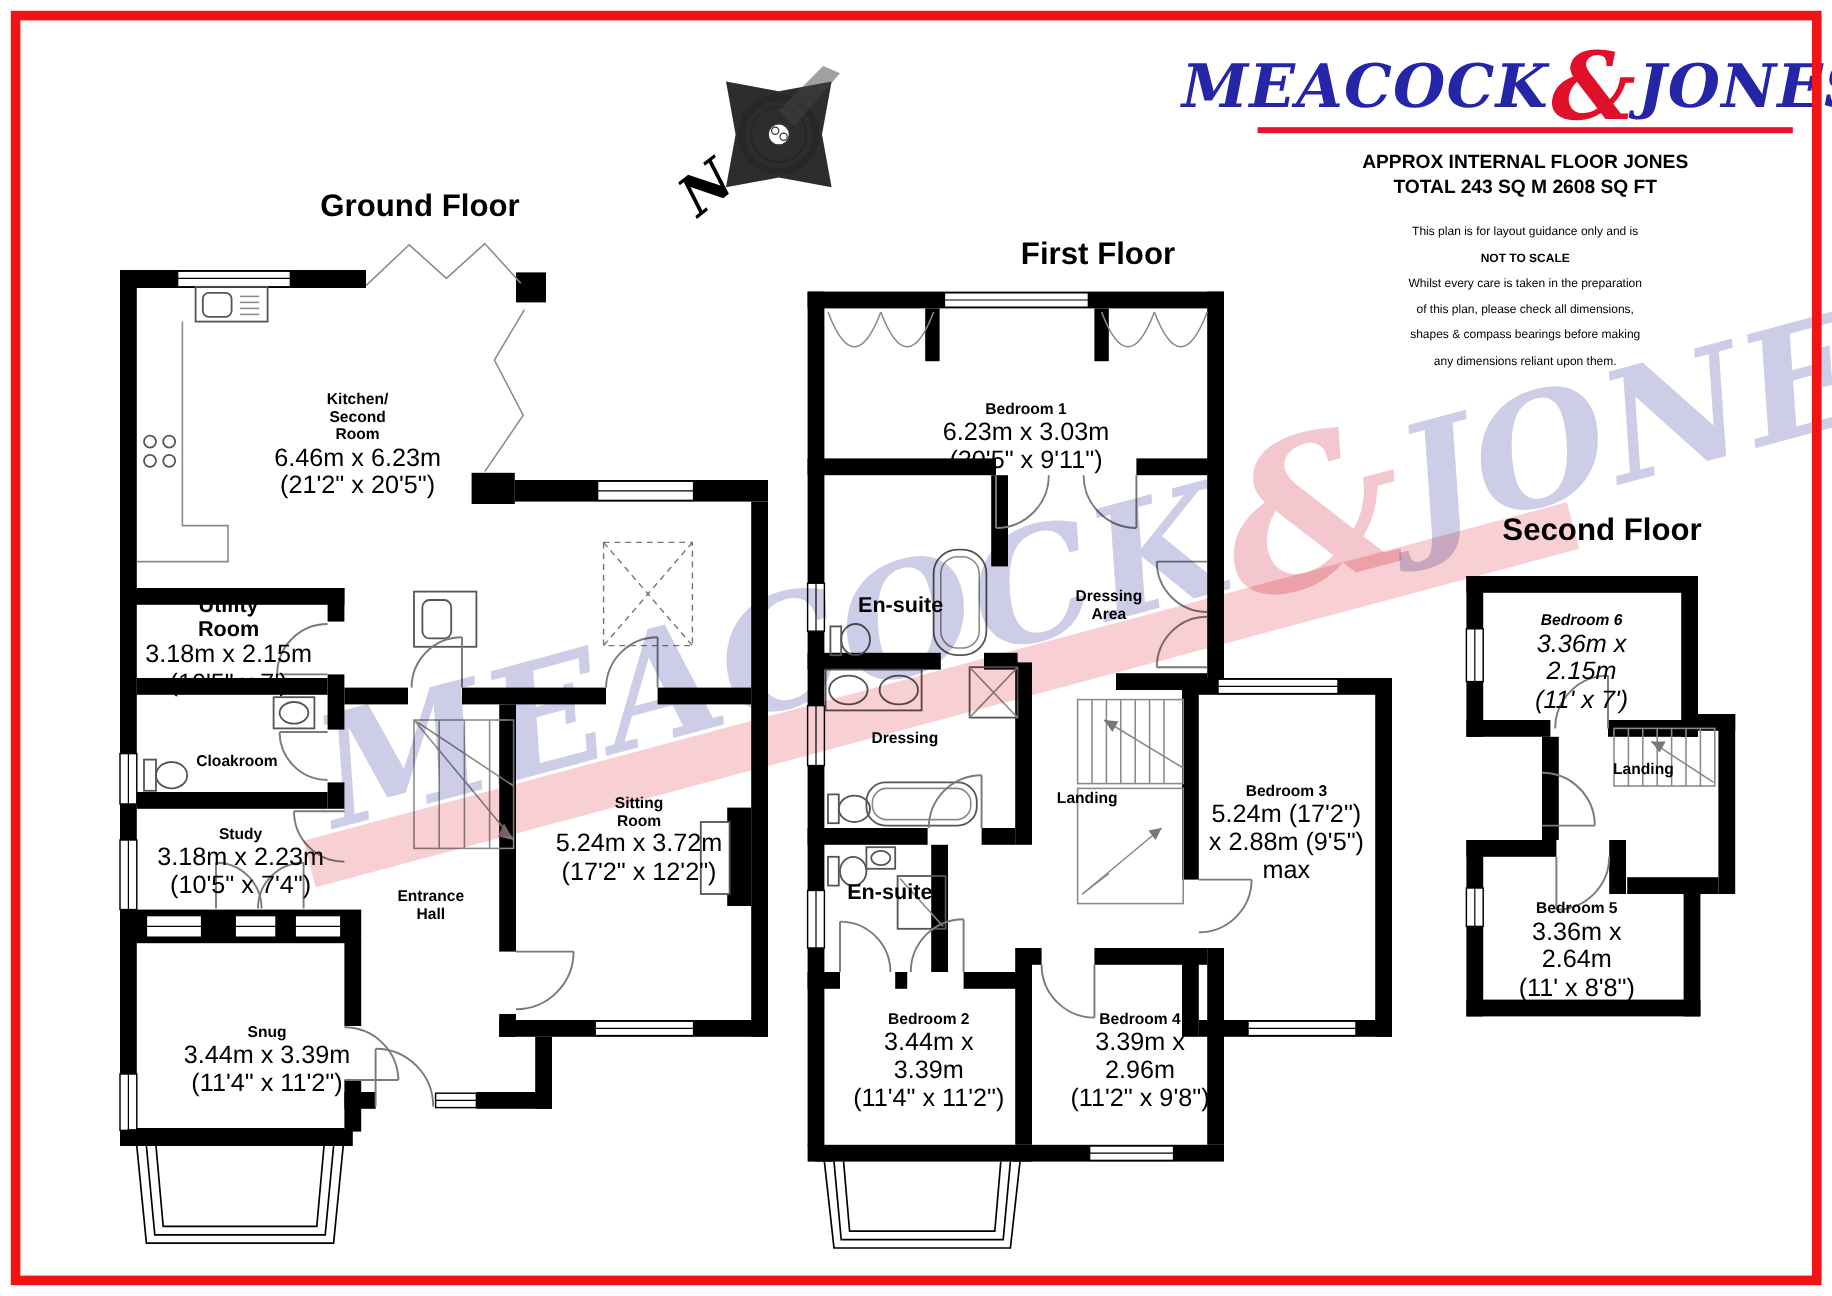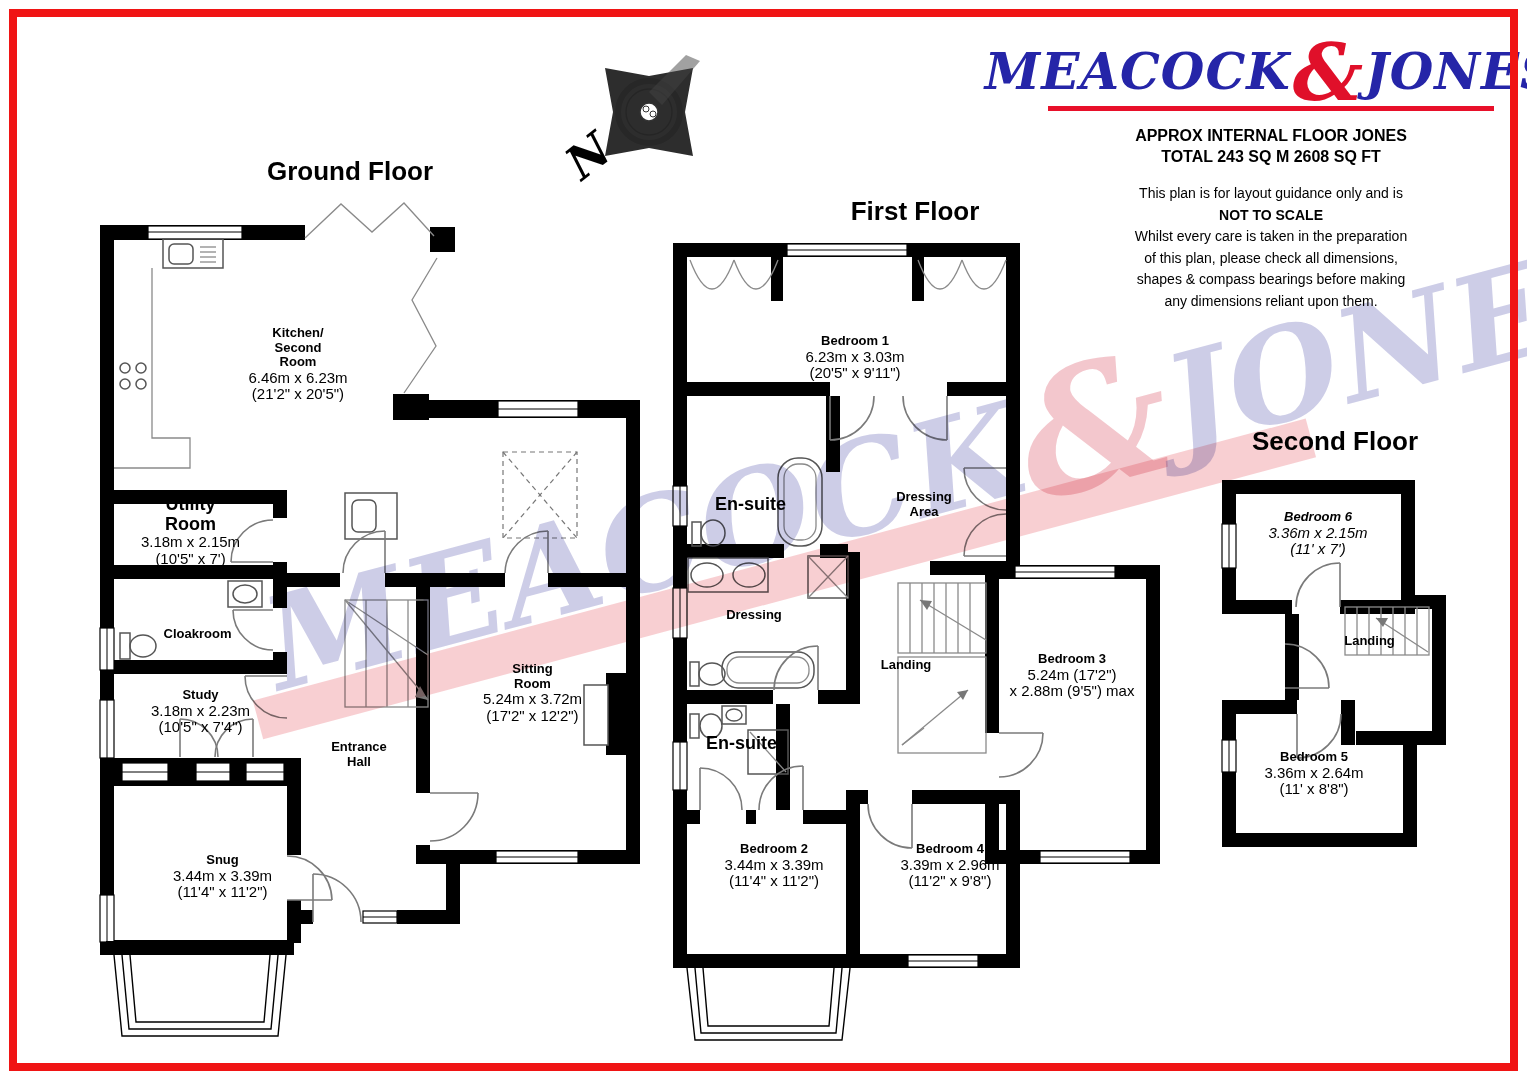--- a/index.html
+++ b/index.html
@@ -19,28 +19,28 @@
   .wm-red{color:rgba(214,70,90,0.30);font-size:168px;vertical-align:-14px;}
   
   .header{position:absolute;left:1048px;top:40px;width:446px;text-align:center;z-index:20;}
   .logo-line{display:flex;justify-content:center;align-items:center;white-space:nowrap;}
   .logo-word{font-family:"DejaVu Serif", serif;font-style:italic;font-weight:bold;
              font-size:50px;color:#2525a8;letter-spacing:1px;}
   .logo-amp{font-family:"DejaVu Serif", serif;font-style:italic;font-weight:bold;
             font-size:78px;color:#e0102a;line-height:0.8;margin:0 2px;position:relative;top:2px;}
   .logo-rule{height:5px;background:#e8102a;margin-top:4px;}
   .area-text{margin-top:14px;font-weight:bold;font-size:16px;line-height:21px;}
-  .disclaimer{margin-top:16px;font-size:14px;line-height:21.5px;text-align:center;}
+  .disclaimer{margin-top:16px;font-size:10px;line-height:21.5px;text-align:center;}
   .b{font-weight:bold;}
   
   .floor-title{position:absolute;text-align:center;font-weight:bold;font-size:26px;z-index:15;}
   .room-label{position:absolute;text-align:center;line-height:1.12;z-index:15;}
   .room-name{font-weight:bold;font-size:13px;display:block;}
   .room-name.sm{font-size:18px;}
-  .room-dim{font-size:15px;display:block;}
+  .room-dim{font-size:21px;display:block;}
 </style>
 </head>
 <body>
 
 <div class="frame"></div>
 
 <svg class="plan-svg" width="1527" height="1080" viewBox="0 0 1527 1080">
   <style>
     .wall{fill:#000;}
     .win{fill:#fff;stroke:#000;stroke-width:1.2;}

